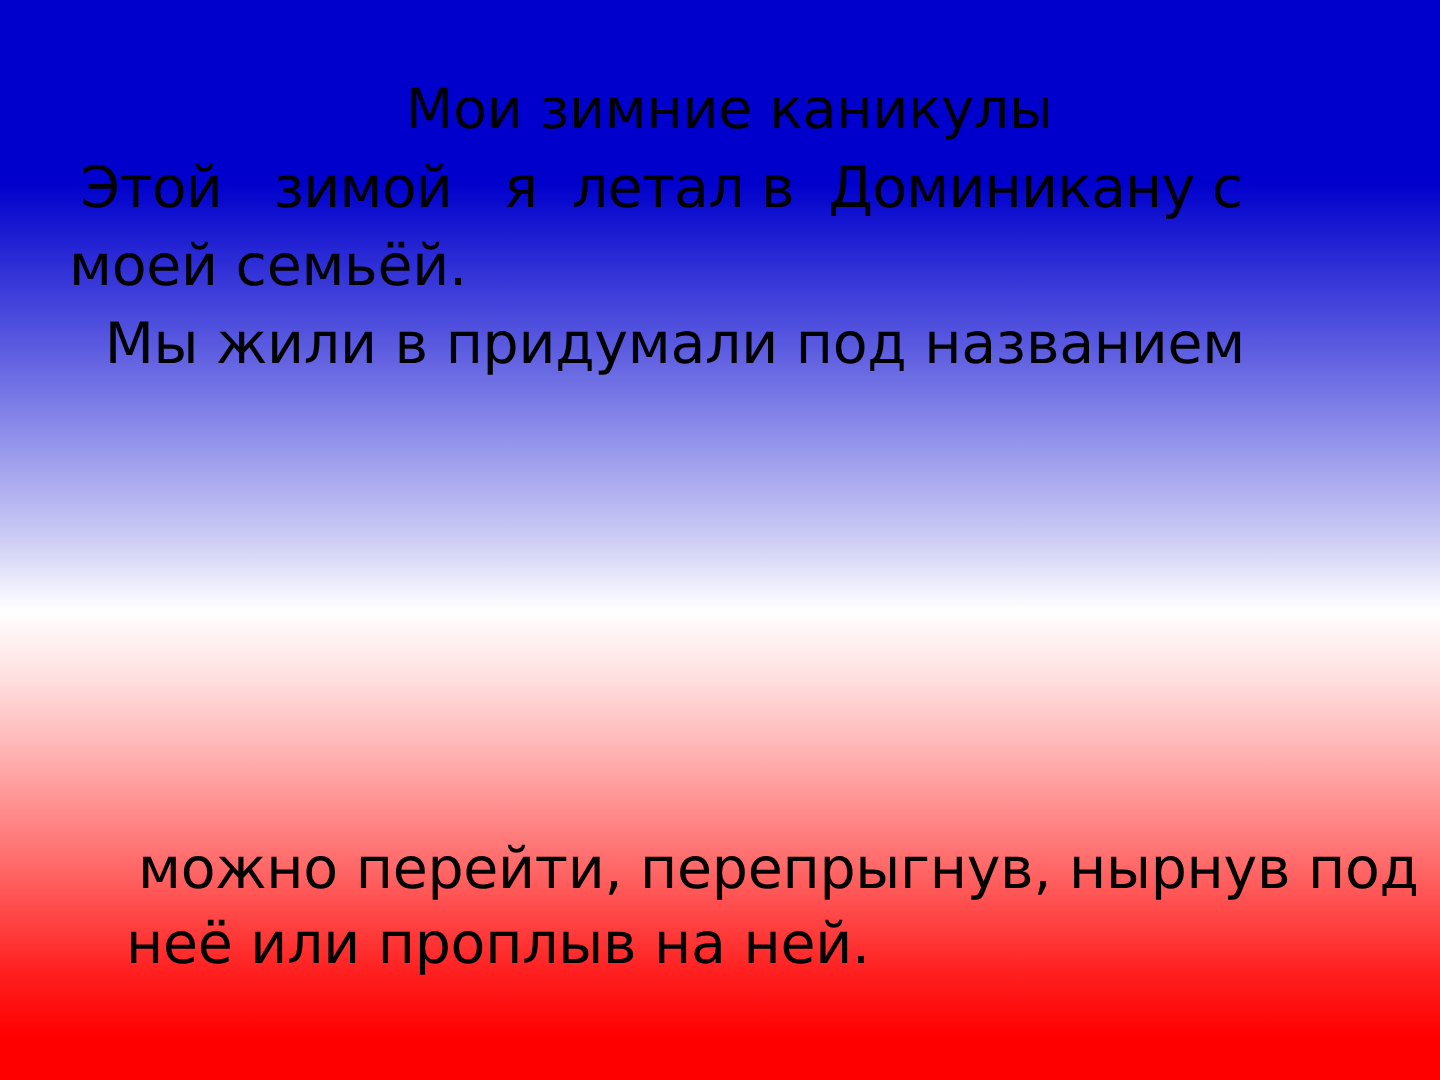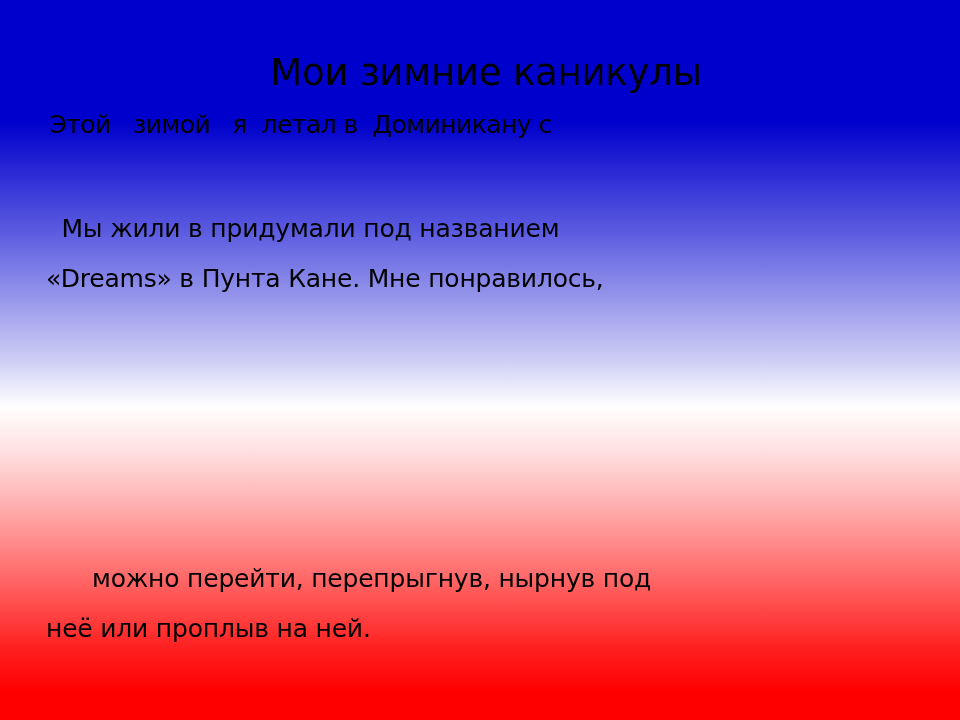--- a/index.html
+++ b/index.html
@@ -41,21 +41,21 @@
     left: 0;
     top: 0;
     width: 960px;
     height: 648px;
   }
   .slide-line {
     position: absolute;
     left: 46px;
     right: 14px;
     color: #000000;
-    font-size: 25px;
+    font-size: 38px;
     line-height: 42px;
     letter-spacing: -0.2px;
     white-space: pre;
     font-weight: 400;
   }
   .slide-line.title-line {
     left: 0;
     right: 0;
     text-align: center;
     padding-left: 12px;
@@ -71,28 +71,28 @@
 <div id="slide">
 
   <div id="slide-background"></div>
 
   <div id="text-body">
 
     <div class="slide-line title-line" style="top:52px;">Мои зимние каникулы</div>
 
     <div class="slide-line wide" style="top:104px; left:42px;"> Этой   зимой   я  летал в  Доминикану с</div>
 
+    <div class="slide-line" style="top:156px;">моей семьёй.</div>
 
     <div class="slide-line" style="top:208px;">  Мы жили в придумали под названием</div>
 
-    <div class="slide-line" style="top:258px;">«Dreams» в Пунта Кане. Мне понравилось,</div>
 
 
 
 
 
 
     <div class="slide-line" style="top:558px;margin-left:46px;">можно перейти, перепрыгнув, нырнув под</div>
 
-    <div class="slide-line" style="top:608px;">неё или проплыв на ней.</div>
+    <div class="slide-line" style="top:608px;margin-left:38px;">неё или проплыв на ней.</div>
 
   </div>
 </div>
 
 </body></html>

